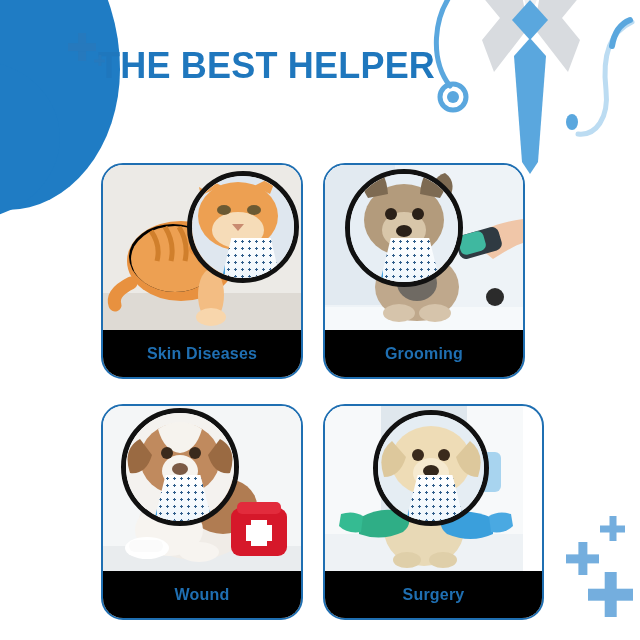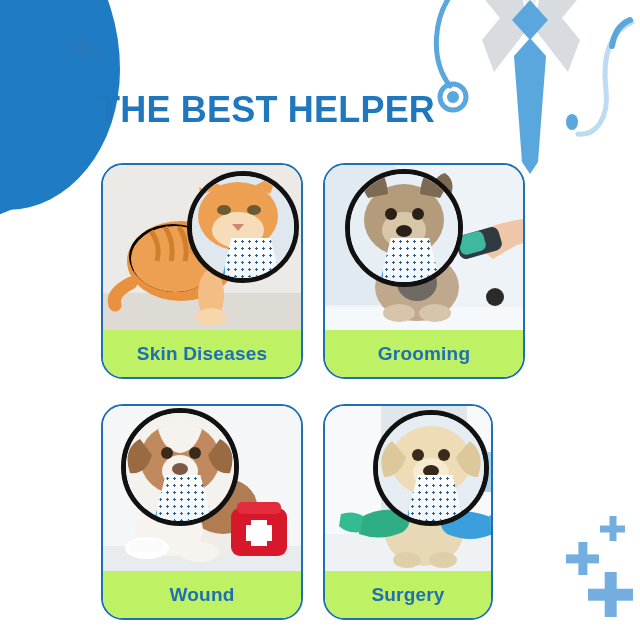--- a/index.html
+++ b/index.html
@@ -81,21 +81,20 @@
     position: absolute;
     left: 98px;
     top: 46px;
     z-index: 5;
     color: #1f77bd;
     font-size: 36px;
     font-weight: bold;
     line-height: 1.12;
     letter-spacing: 0.2px;
     white-space: nowrap;
-    margin-top: 44px;
   }
   .headline .l2 { display: block; }
 
   
   .coat-wrap {
     position: absolute;
     right: 0;
     top: -6px;
     width: 220px;
     height: 180px;
@@ -108,42 +107,42 @@
     border: 2px solid #1f6fb2;
     border-radius: 22px;
     background: #ffffff;
     overflow: hidden;
     z-index: 4;
     box-sizing: border-box;
   }
   #card-skin     { left: 101px; top: 163px; width: 202px; height: 216px; }
   #card-grooming { left: 323px; top: 163px; width: 202px; height: 216px; }
   #card-wound    { left: 101px; top: 404px; width: 202px; height: 216px; padding-left: 21px; }
-  #card-surgery  { left: 323px; top: 404px; width: 170px; height: 216px; }
+  #card-surgery  { left: 323px; top: 404px; width: 221px; height: 216px; }
 
   .card-photo {
     position: absolute;
     left: 0; top: 0;
     width: 100%;
     height: 169px;
     overflow: hidden;
   }
   .card-label {
     position: absolute;
     left: 0;
     bottom: 0;
     width: 100%;
     height: 47px;
     display: flex;
     align-items: center;
     justify-content: center;
     color: #1f6fb2;
-    font-size: 19px;
+    font-size: 16px;
     font-weight: bold;
-    background: #bef264;
+    background: #000000;
     letter-spacing: 0.2px;
   }
 
   
   .magnifier {
     position: absolute;
     border: 5px solid #111111;
     border-radius: 50%;
     box-sizing: border-box;
     overflow: hidden;

